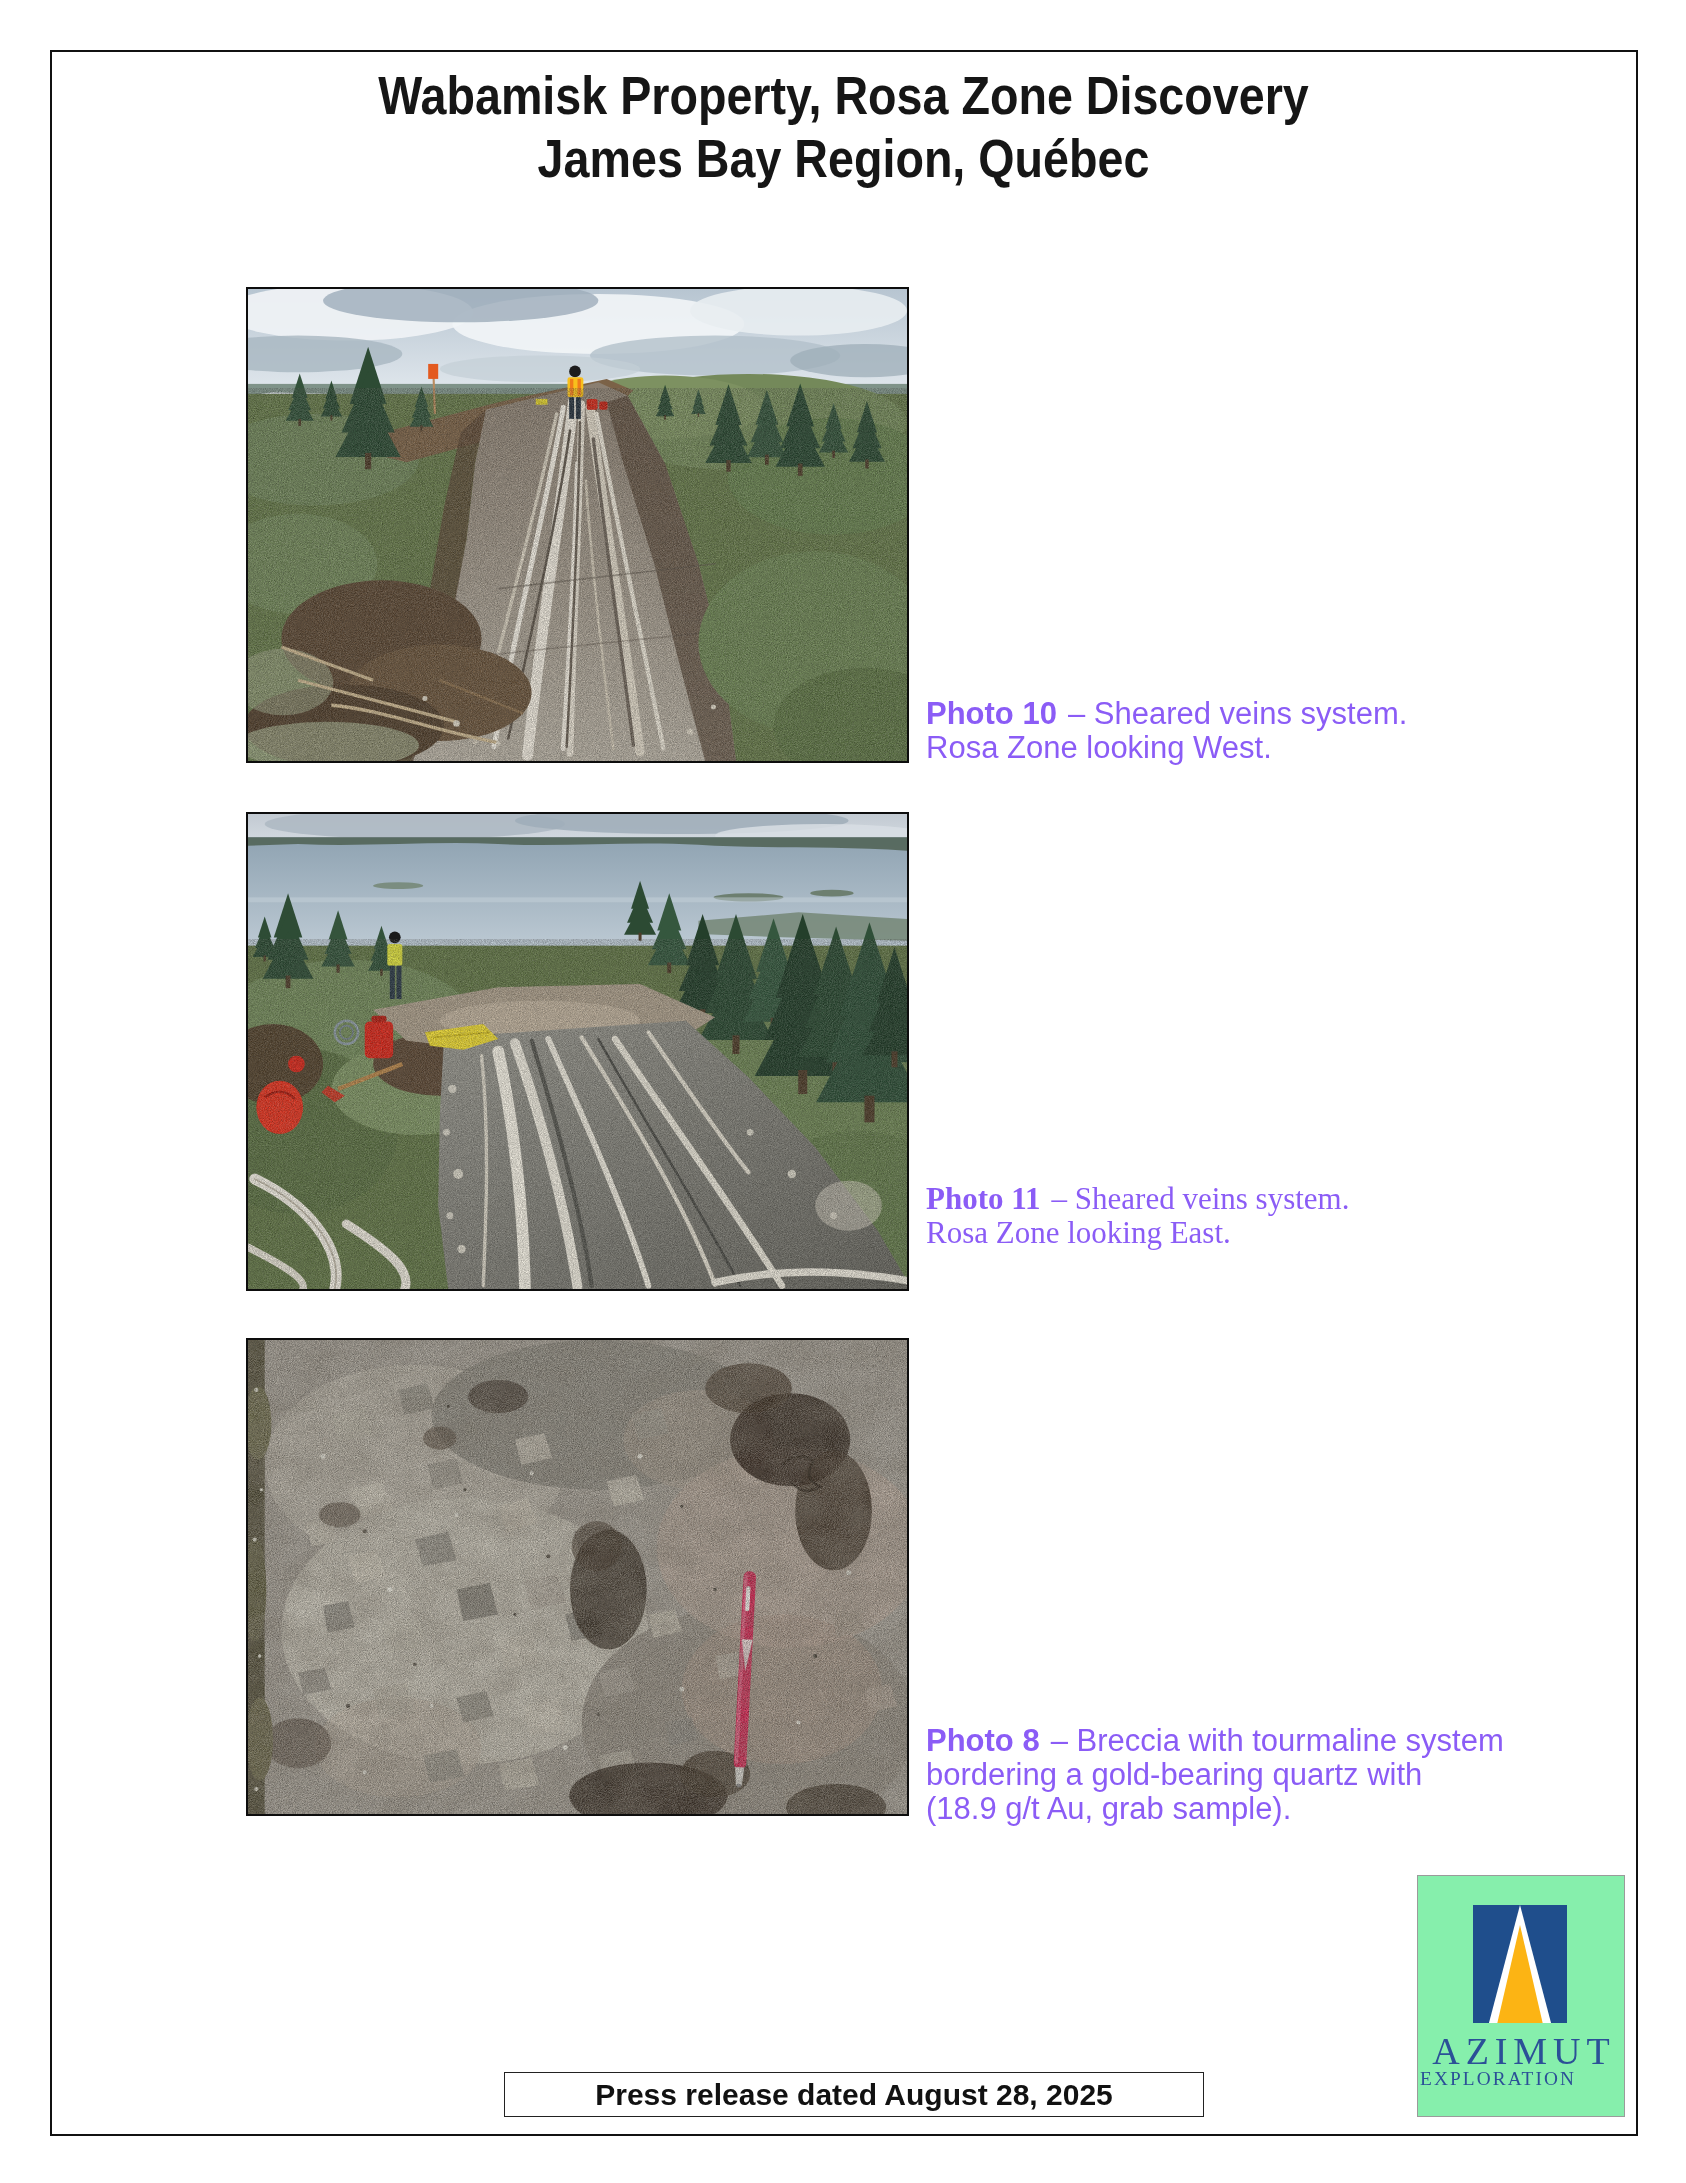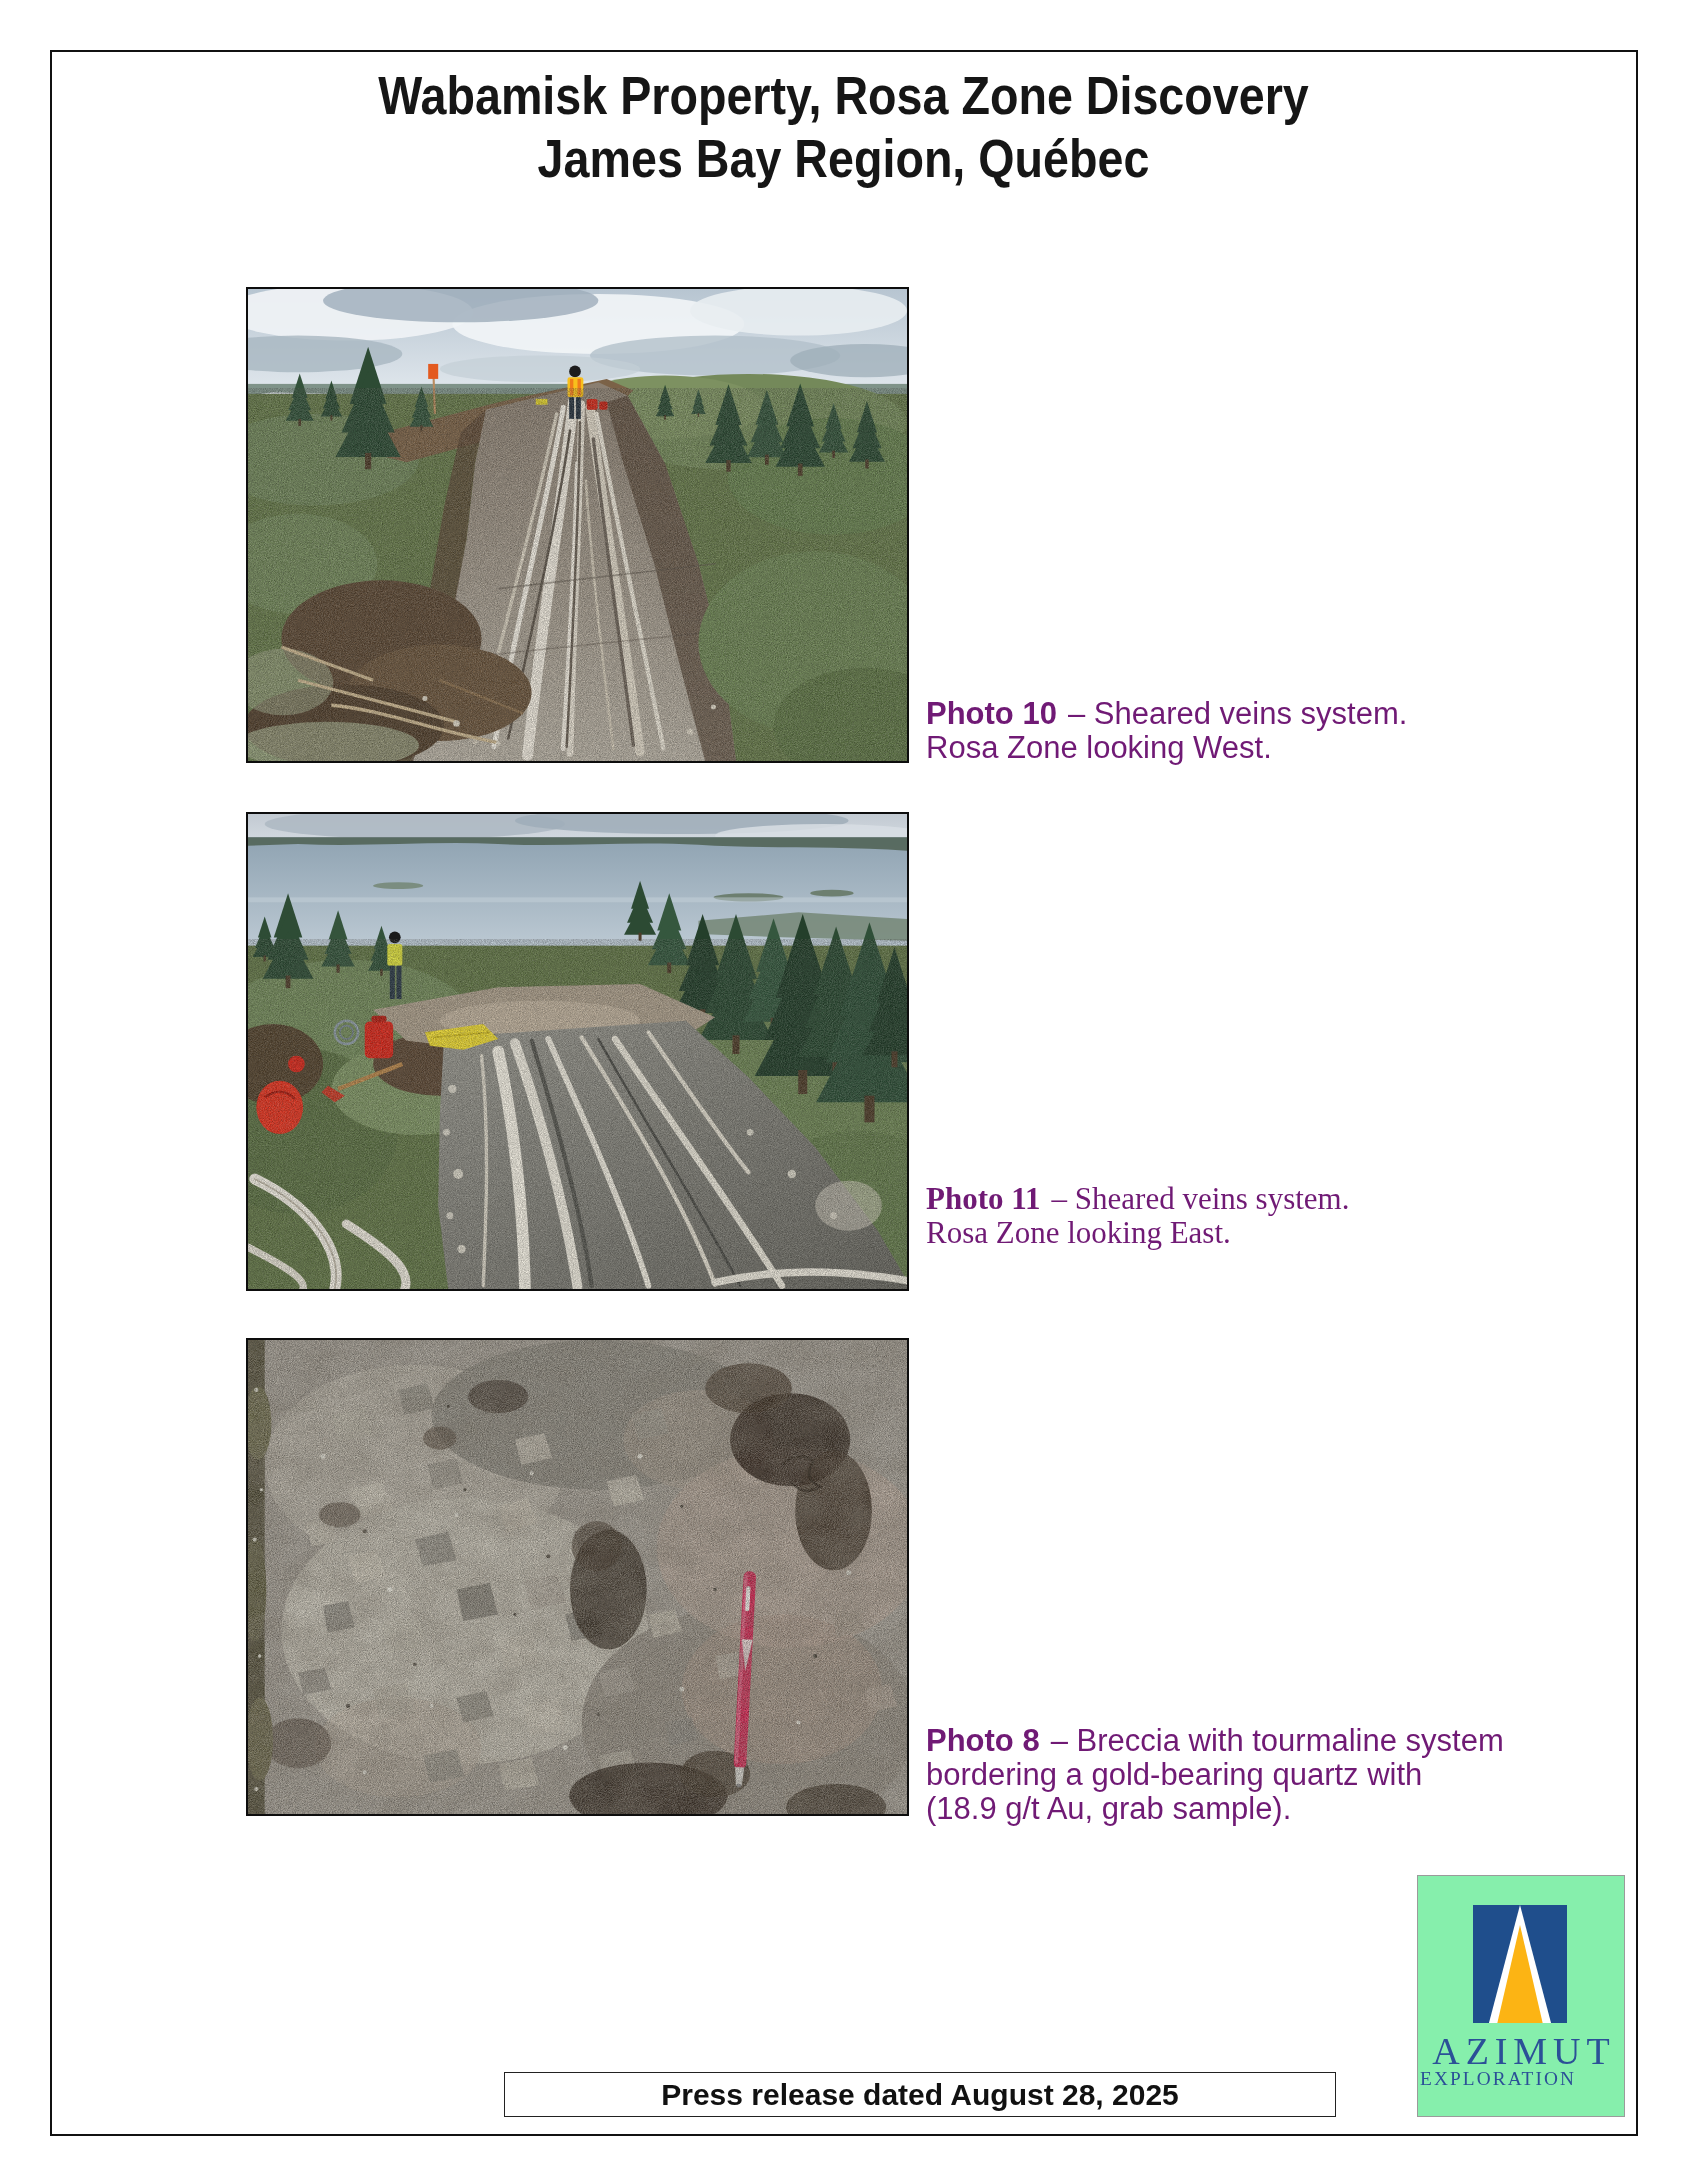--- a/index.html
+++ b/index.html
@@ -8,33 +8,33 @@
   .page-border{position:absolute;left:50px;top:50px;width:1584px;height:2082px;
         border:2.5px solid #111;}
   .title{position:absolute;left:0;top:64px;width:1687px;text-align:center;
         font-weight:bold;font-size:53px;line-height:63px;color:#161616;
         transform:scaleX(0.88);transform-origin:50% 0;letter-spacing:0;}
   .photo{position:absolute;border:2.5px solid #0d0d0d;box-sizing:border-box;background:#9aa49a;margin:0;padding:0;}
   .photo svg{display:block;width:100%;height:100%;}
   .photo1{left:246px;top:287px;width:663px;height:476px;}
   .photo2{left:246px;top:812px;width:663px;height:479px;}
   .photo3{left:246px;top:1338px;width:663px;height:478px;}
-  .caption{position:absolute;left:926px;font-size:31px;line-height:34px;color:#701a75;width:638px;}
+  .caption{position:absolute;left:926px;font-size:31px;line-height:34px;color:#8b5cf6;width:638px;}
   .cap1{top:697px;} .cap2{top:1182px;font-family:Liberation Serif, serif;} .cap3{top:1724px;}
   .cap-label{font-weight:bold;margin-right:11px;}
   .logo-box{position:absolute;left:1417px;top:1875px;width:206px;height:240px;
         border:0.8px solid #9b9b9b;background:#86efac;}
   .logo-mark{position:absolute;left:55px;top:28.6px;width:94px;height:118px;}
   .logo-name{position:absolute;top:153px;left:0;width:100%;text-align:center;
         font-family:"Liberation Serif",serif;font-size:38px;letter-spacing:5.9px;text-indent:5.9px;
         color:#2b5097;}
   .logo-sub{position:absolute;top:192px;left:0;width:100%;text-align:left;
         font-family:"Liberation Serif",serif;font-size:19.3px;letter-spacing:2.1px;text-indent:2.1px;
         color:#2b5097;}
-  .footer-box{position:absolute;left:504px;top:2072px;width:832px;height:45px;
+  .footer-box{position:absolute;left:504px;top:2072px;width:700px;height:45px;
         border:1.7px solid #222;box-sizing:border-box;display:flex;align-items:center;justify-content:center;
         font-weight:bold;font-size:30px;color:#111;background:#fff;}
 </style>
 </head>
 <body>
 
 <svg width="0" height="0" style="position:absolute" aria-hidden="true">
   <defs>
     <linearGradient id="skyG" x1="0" y1="0" x2="0" y2="1">
       <stop offset="0" stop-color="#b7c5d1"></stop>

